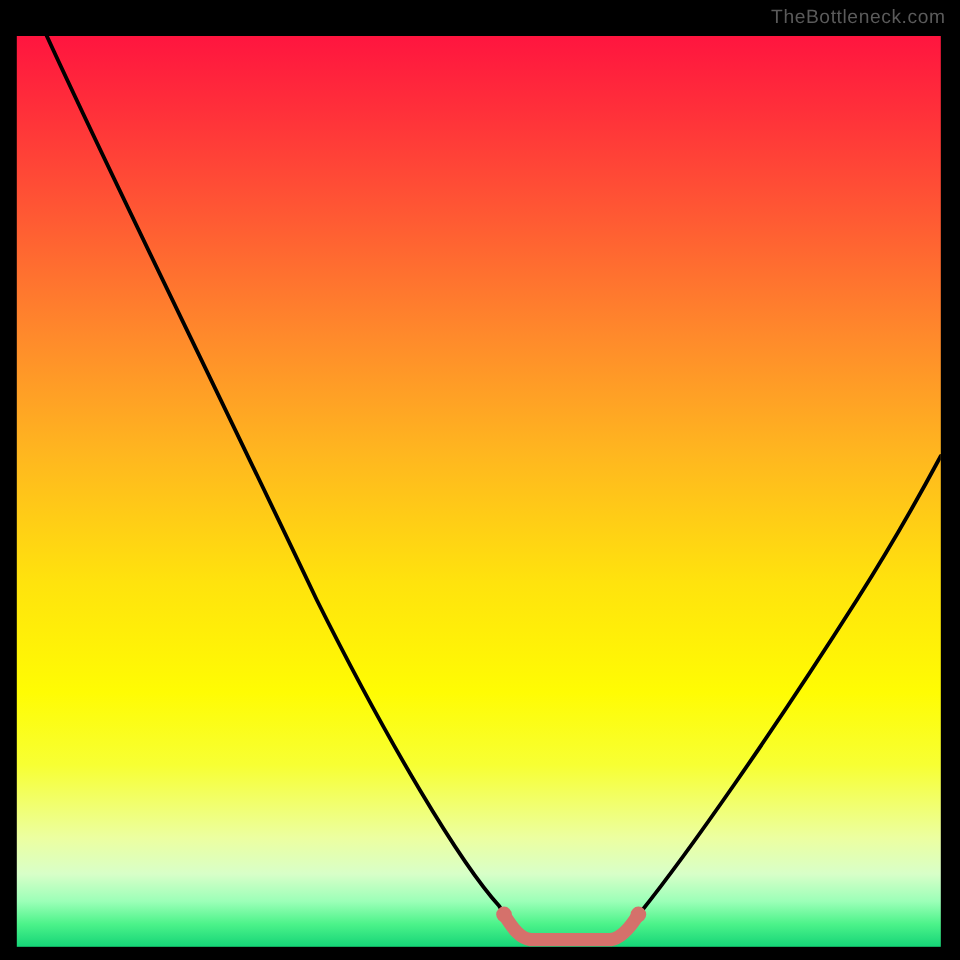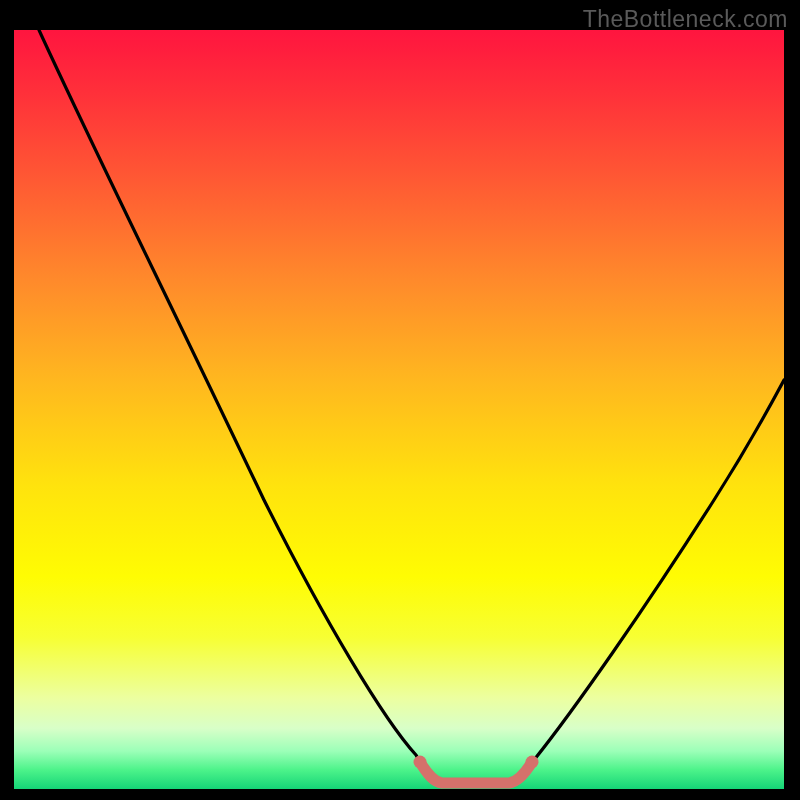--- a/index.html
+++ b/index.html
@@ -9,21 +9,21 @@
     height: 800px;
     background: #000;
     position: relative;
     font-family: Arial, Helvetica, sans-serif;
   }
   .watermark {
     position: absolute;
     top: 6px;
     right: 12px;
     color: #5a5a5a;
-    font-size: 23px;
+    font-size: 16px;
     font-weight: 500;
     letter-spacing: 0.5px;
     z-index: 10;
   }
   .outer {
     position: absolute;
     left: 14px;
     top: 30px;
     width: 770px;
     height: 759px;

